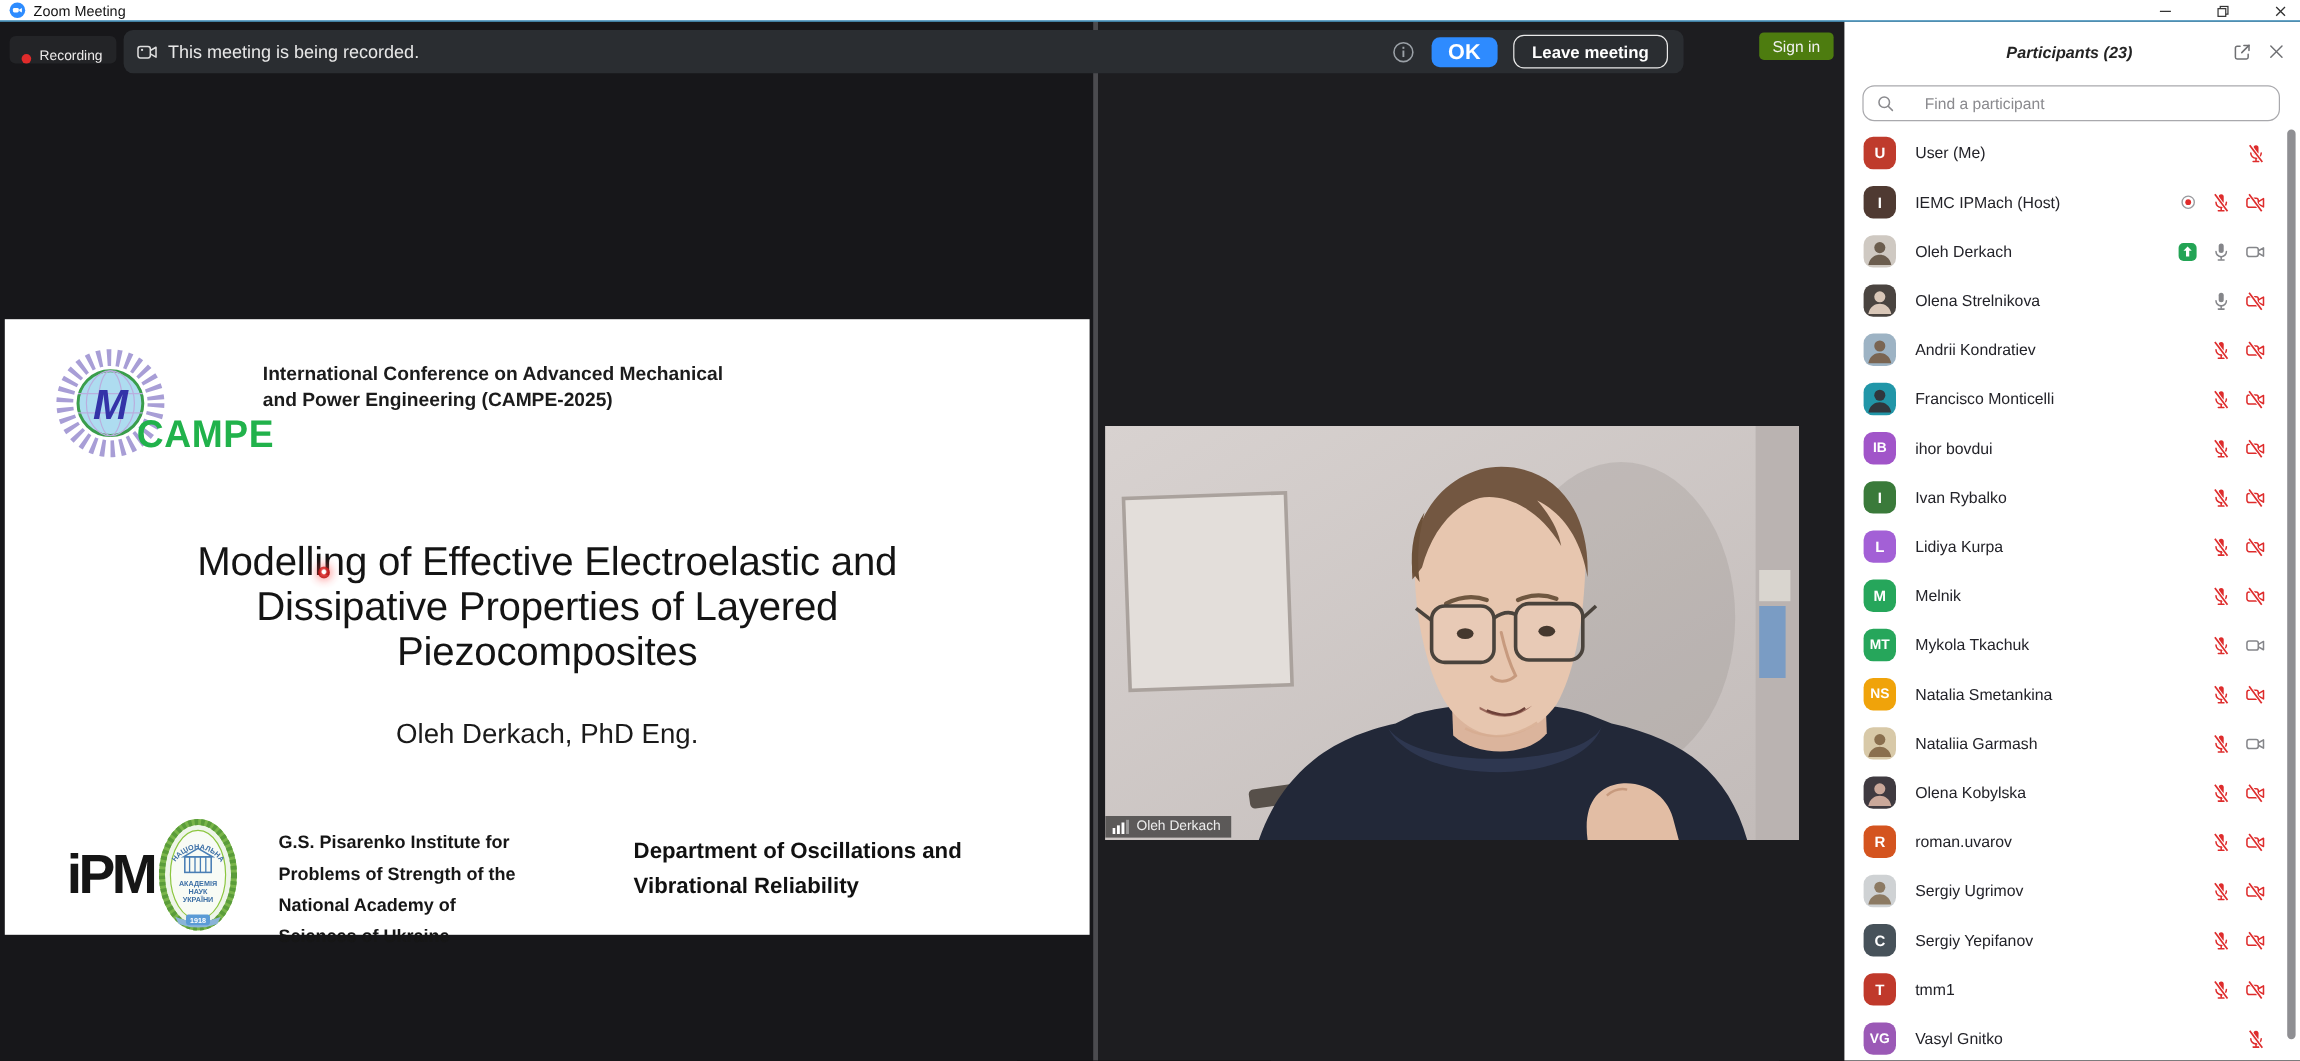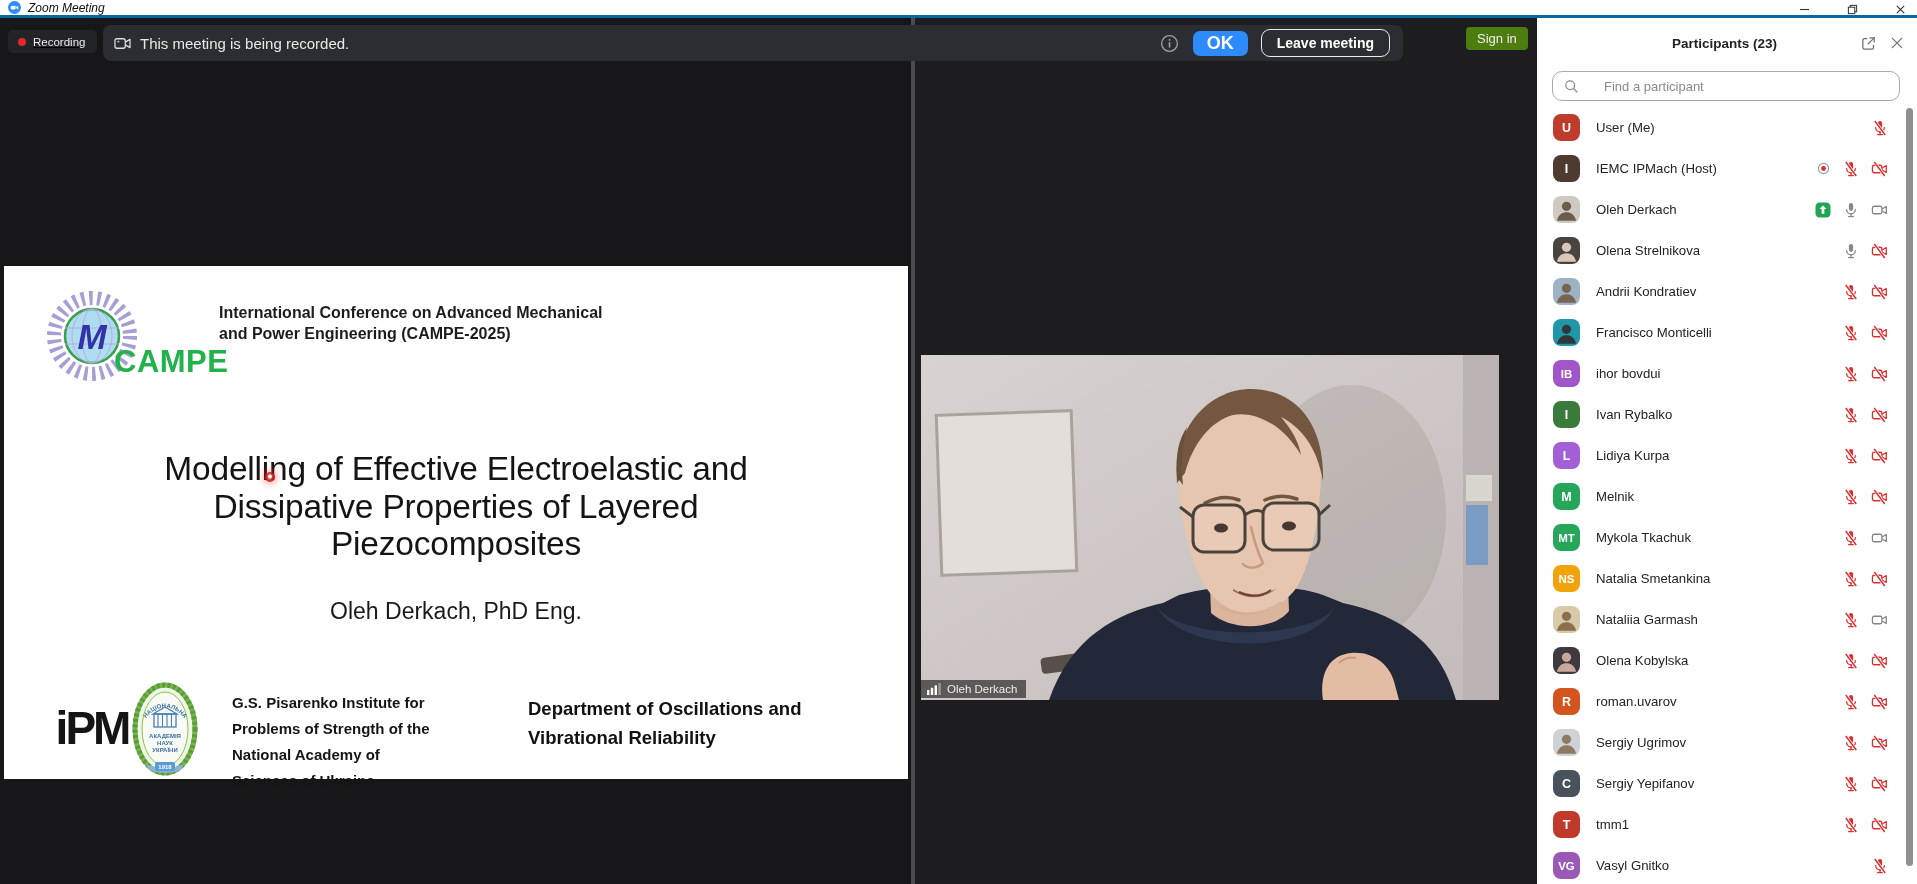--- a/index.html
+++ b/index.html
@@ -1,35 +1,35 @@
 <!DOCTYPE html>
 <html><head>
 <meta charset="utf-8">
 <style>
   html,body{margin:0;padding:0;background:#0e0e0f;}
   *{box-sizing:border-box;font-family:"Liberation Sans",sans-serif;}
   #app{position:relative;width:1917px;height:884px;overflow:hidden;background:#161618;}
 
   
   .titlebar{position:absolute;left:0;top:0;width:1917px;height:18px;background:#ffffff;
-    border-bottom:3px solid #0369a1;display:flex;align-items:center;z-index:50;font-style:italic;}
+    border-bottom:1px solid #0369a1;display:flex;align-items:center;z-index:50;}
   .zm-badge{width:13px;height:13px;border-radius:50%;background:#2D8CFF;margin-left:8px;
     display:flex;align-items:center;justify-content:center;flex:0 0 auto;}
   .win-title{font-size:12px;color:#111;margin-left:7px;}
   .win-controls{position:absolute;right:6px;top:0;height:18px;display:flex;align-items:center;gap:26px;}
   .win-btn{border:0;background:transparent;padding:0;width:22px;height:18px;display:flex;
     align-items:center;justify-content:center;cursor:pointer;}
 
   
   .main{position:absolute;left:0;top:18px;width:1537px;height:866px;background:#17171a;}
   .right-strip{position:absolute;left:915px;top:0;width:622px;height:866px;background:#1d1d20;}
   .divider{position:absolute;left:911px;top:0;width:4px;height:866px;background:#4b4b4f;}
 
   .recording-pill{position:absolute;left:8px;top:12px;height:23px;background:#232427;border-radius:5px;
-    display:flex;align-items:center;gap:7px;padding:0 12px 0 10px;z-index:5;text-decoration:underline;}
+    display:flex;align-items:flex-end;gap:7px;padding:0 12px 0 10px;z-index:5;}
   .recording-dot{width:8px;height:8px;border-radius:50%;background:#e02b2b;}
   .recording-pill span.lbl{color:#eceaea;font-size:11.5px;}
 
   .notif{position:absolute;left:103px;top:7px;width:1300px;height:36px;background:#2a2d31;border-radius:8px;
     display:flex;align-items:center;z-index:6;}
   .notif .cam-ic{margin-left:10px;display:flex;}
   .notif .msg{color:#e8e8e8;font-size:15px;margin-left:8px;flex:1;}
   .notif .right{display:flex;align-items:center;gap:13px;margin-right:13px;}
   .btn-ok{background:#2e8bff;color:#fff;border:0;border-radius:7px;height:25px;padding:0 14px;
     font-size:18px;font-weight:bold;cursor:pointer;}
@@ -59,21 +59,21 @@
 
   
   .video{position:absolute;left:921px;top:337px;width:578px;height:345px;background:#cfc9c7;overflow:hidden;}
   .vid-label{position:absolute;left:0;bottom:2px;background:rgba(22,22,22,.62);display:flex;align-items:center;
     gap:6px;padding:3px 9px 3px 6px;}
   .vid-label span{color:#ececec;font-size:11.5px;}
 
   
   .panel{position:absolute;left:1537px;top:18px;width:380px;height:866px;background:#ffffff;}
   .panel-header{position:absolute;left:0;top:8px;width:100%;height:34px;display:flex;align-items:center;}
-  .panel-title{flex:1;text-align:center;font-size:13.5px;font-weight:bold;color:#232323;padding-left:52px;}
+  .panel-title{flex:1;text-align:center;font-size:13.5px;font-weight:bold;color:#232323;padding-left:52px;font-style:italic;}
   .panel-hbtn{border:0;background:transparent;padding:0;margin-right:12px;display:flex;cursor:pointer;}
   .search-box{position:absolute;left:15px;top:53px;width:348px;height:30px;border:1px solid #a9a9ad;
     border-radius:10px;display:flex;align-items:center;padding:0 10px;gap:6px;background:#fff;}
   .search-box input{border:0;outline:0;flex:1;font-size:13px;color:#333;background:transparent;margin-left:17px;}
   .search-box input::placeholder{color:#8a8a8e;}
   .plist{position:absolute;left:0;top:89px;width:373px;}
   .prow{position:relative;height:41px;display:flex;align-items:center;cursor:pointer;}
   .avatar{position:absolute;left:16px;width:27px;height:27px;border-radius:8px;display:flex;align-items:center;
     justify-content:center;color:#fff;font-weight:bold;font-size:12.5px;overflow:hidden;}
   .avatar.two{font-size:11.5px;}

